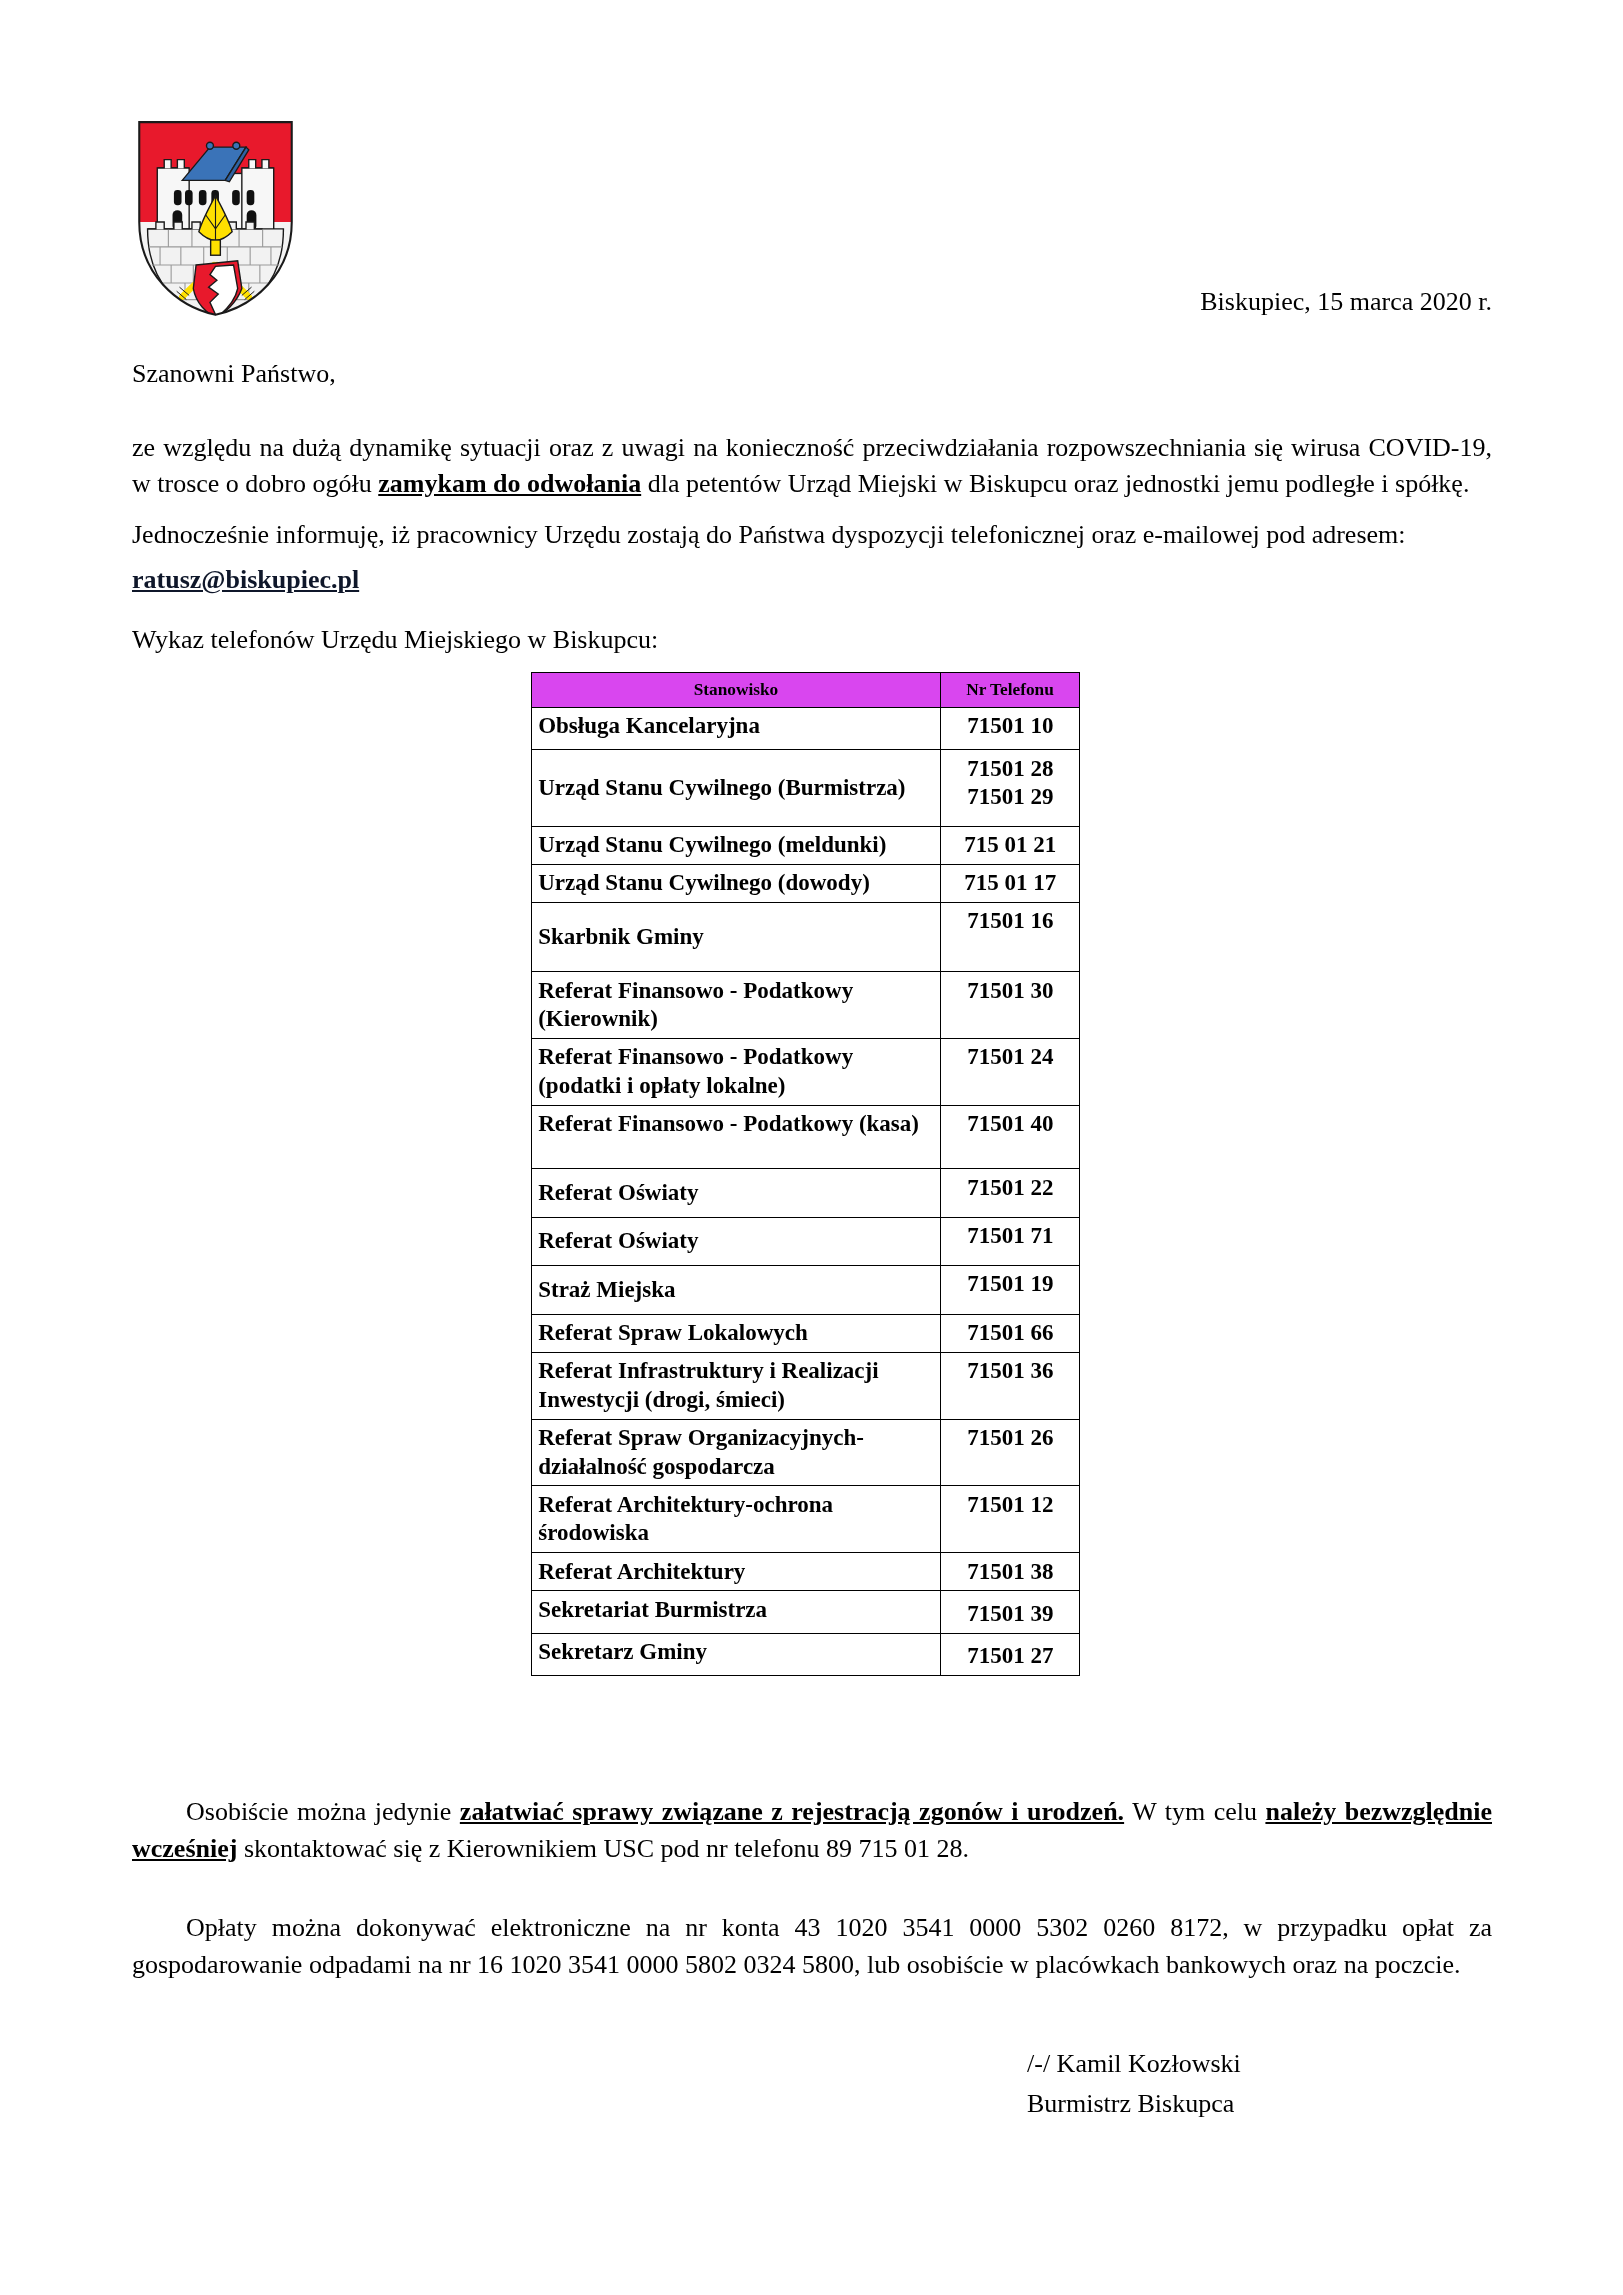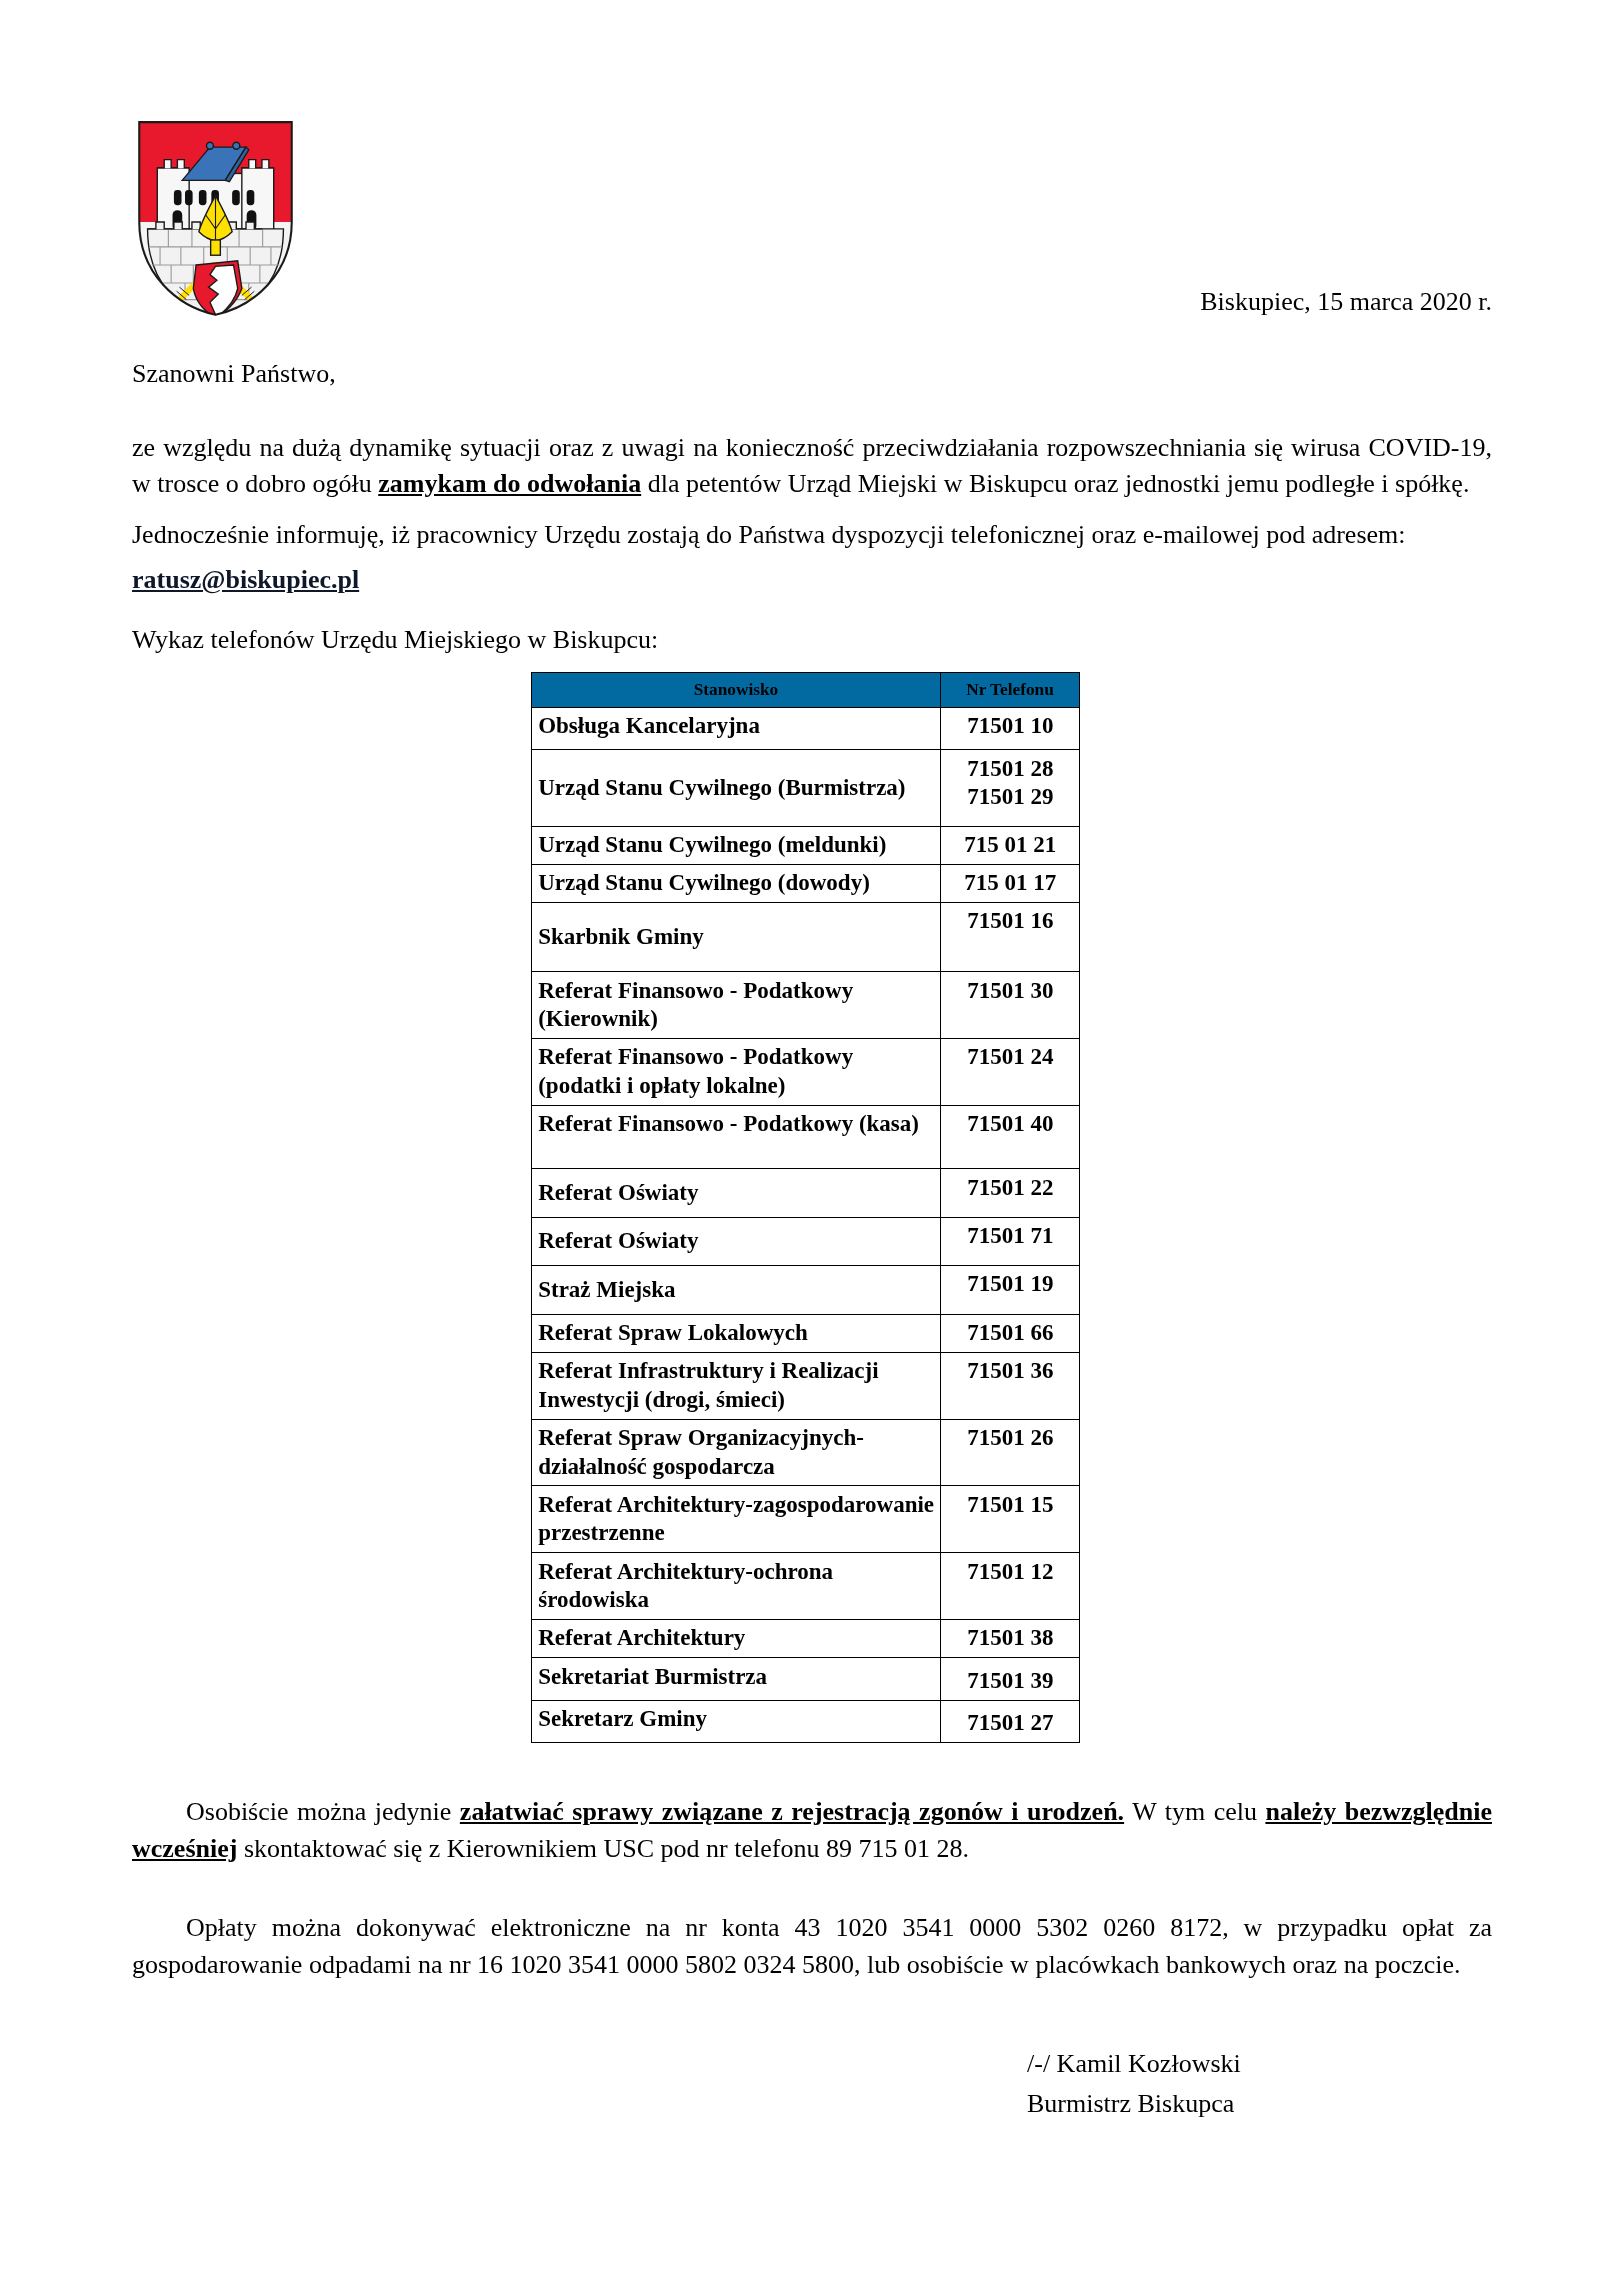--- a/index.html
+++ b/index.html
@@ -86,21 +86,21 @@
   }
   table.phones td, table.phones th {
     border: 1.4px solid #000000;
     font-size: 23px;
     font-weight: bold;
     vertical-align: top;
     padding: 4.2px 5.6px 4.2px 6.2px;
     line-height: 1.25;
   }
   table.phones thead th {
-    background: #0369a1;
+    background: #d946ef;
     font-weight: bold;
     text-align: center;
     vertical-align: middle;
     font-size: 17.3px;
     padding: 6.2px 4.2px;
   }
   col.c-pos { width: 409px; }
   col.c-tel { width: 139px; }
   td.tel {
     text-align: center;
@@ -309,24 +309,20 @@
           </tr>
           <tr>
             <td class="pos mid" style="height: 43px;">Referat Infrastruktury i Realizacji Inwestycji (drogi, śmieci)</td>
             <td class="tel">71501 36</td>
           </tr>
           <tr>
             <td class="pos mid" style="height: 36px;">Referat Spraw Organizacyjnych- działalność gospodarcza</td>
             <td class="tel">71501 26</td>
           </tr>
           <tr>
-            <td class="pos mid" style="height: 36px;">Referat Architektury-zagospodarowanie przestrzenne</td>
-            <td class="tel">71501 15</td>
-          </tr>
-          <tr>
             <td class="pos" style="height: 40px;">Referat Architektury-ochrona środowiska</td>
             <td class="tel" style="vertical-align: top;">71501 12</td>
           </tr>
           <tr>
             <td class="pos mid" style="height: 26px;">Referat Architektury</td>
             <td class="tel">71501 38</td>
           </tr>
           <tr>
             <td class="pos" style="height: 33px;">Sekretariat Burmistrza</td>
             <td class="tel" style="vertical-align: bottom;">71501 39</td>

